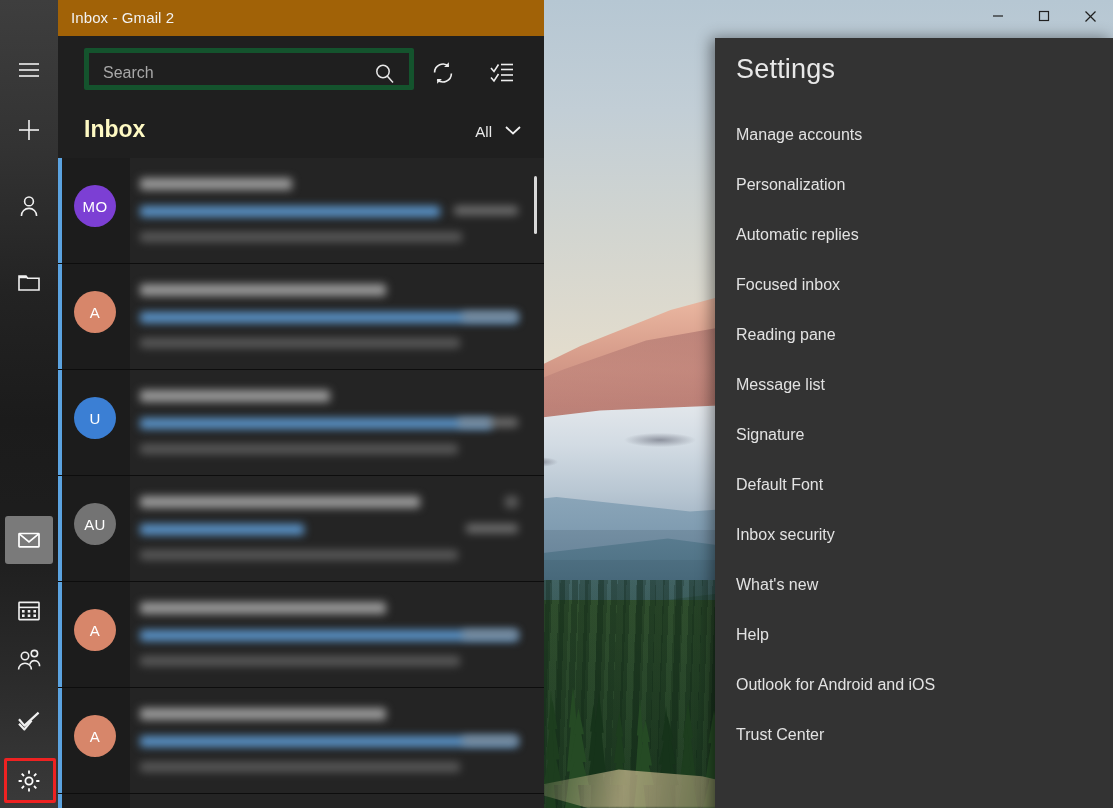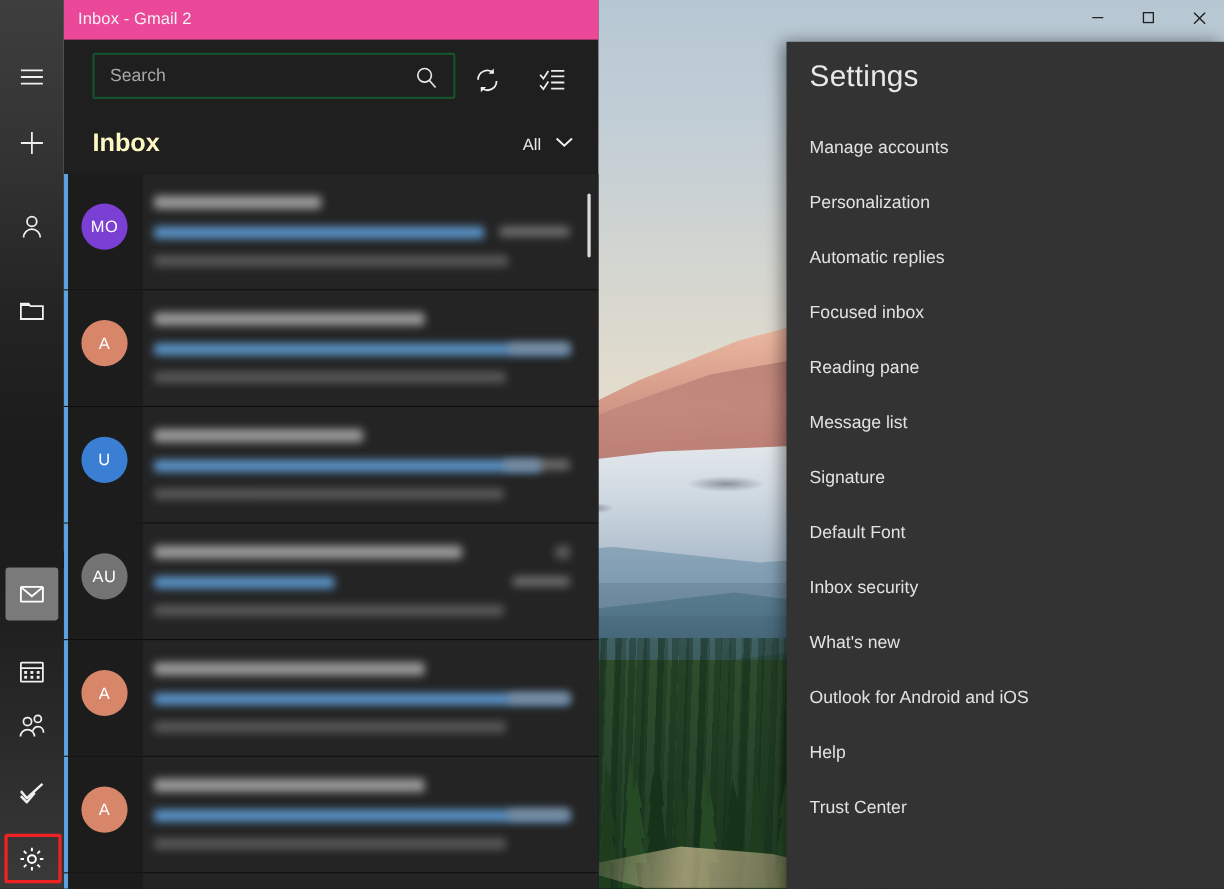--- a/index.html
+++ b/index.html
@@ -97,30 +97,30 @@
     border:3px solid #ee2222; border-radius:2px; z-index:8; pointer-events:none;
   }
 
   
   .mailwin{
     position:absolute; left:58px; top:0; width:486px; height:808px;
     background:#1f1f1f; z-index:5;
   }
   .titlebar{
     position:absolute; left:0; top:0; width:100%; height:36px;
-    background:#ec4899;
+    background:#a16207;
   }
   .win-title{
     position:absolute; left:13px; top:9px;
     font-size:15px; color:#f2f2f2; letter-spacing:.1px; white-space:nowrap;
   }
   .searchrow{ position:absolute; left:0; top:40px; width:100%; height:58px; }
   .searchbox{
     position:absolute; left:26px; top:8px; width:330px; height:42px;
-    border:2px solid #14532d; background:transparent; border-radius:2px;
+    border:5px solid #14532d; background:transparent; border-radius:2px;
   }
   .searchbox input{
     position:absolute; left:14px; top:0; width:270px; height:40px;
     background:transparent; border:none; outline:none;
     color:#e6e6e6; font-size:16px; font-family:"Liberation Sans",sans-serif;
   }
   .searchbox input::placeholder{ color:#a8a8a8; }
   .search-ico{ position:absolute; right:12px; top:9px; }
   .tool{
     position:absolute; top:16px; width:34px; height:34px;
@@ -552,19 +552,19 @@
         <div class="sitem">Manage accounts</div>
         <div class="sitem">Personalization</div>
         <div class="sitem">Automatic replies</div>
         <div class="sitem">Focused inbox</div>
         <div class="sitem">Reading pane</div>
         <div class="sitem">Message list</div>
         <div class="sitem">Signature</div>
         <div class="sitem">Default Font</div>
         <div class="sitem">Inbox security</div>
         <div class="sitem">What's new</div>
+        <div class="sitem">Help</div>
         <div class="sitem">Outlook for Android and iOS</div>
-        <div class="sitem">Help</div>
         <div class="sitem">Trust Center</div>
       </div>
   </div>
 
 </div>
 
 </body></html>

